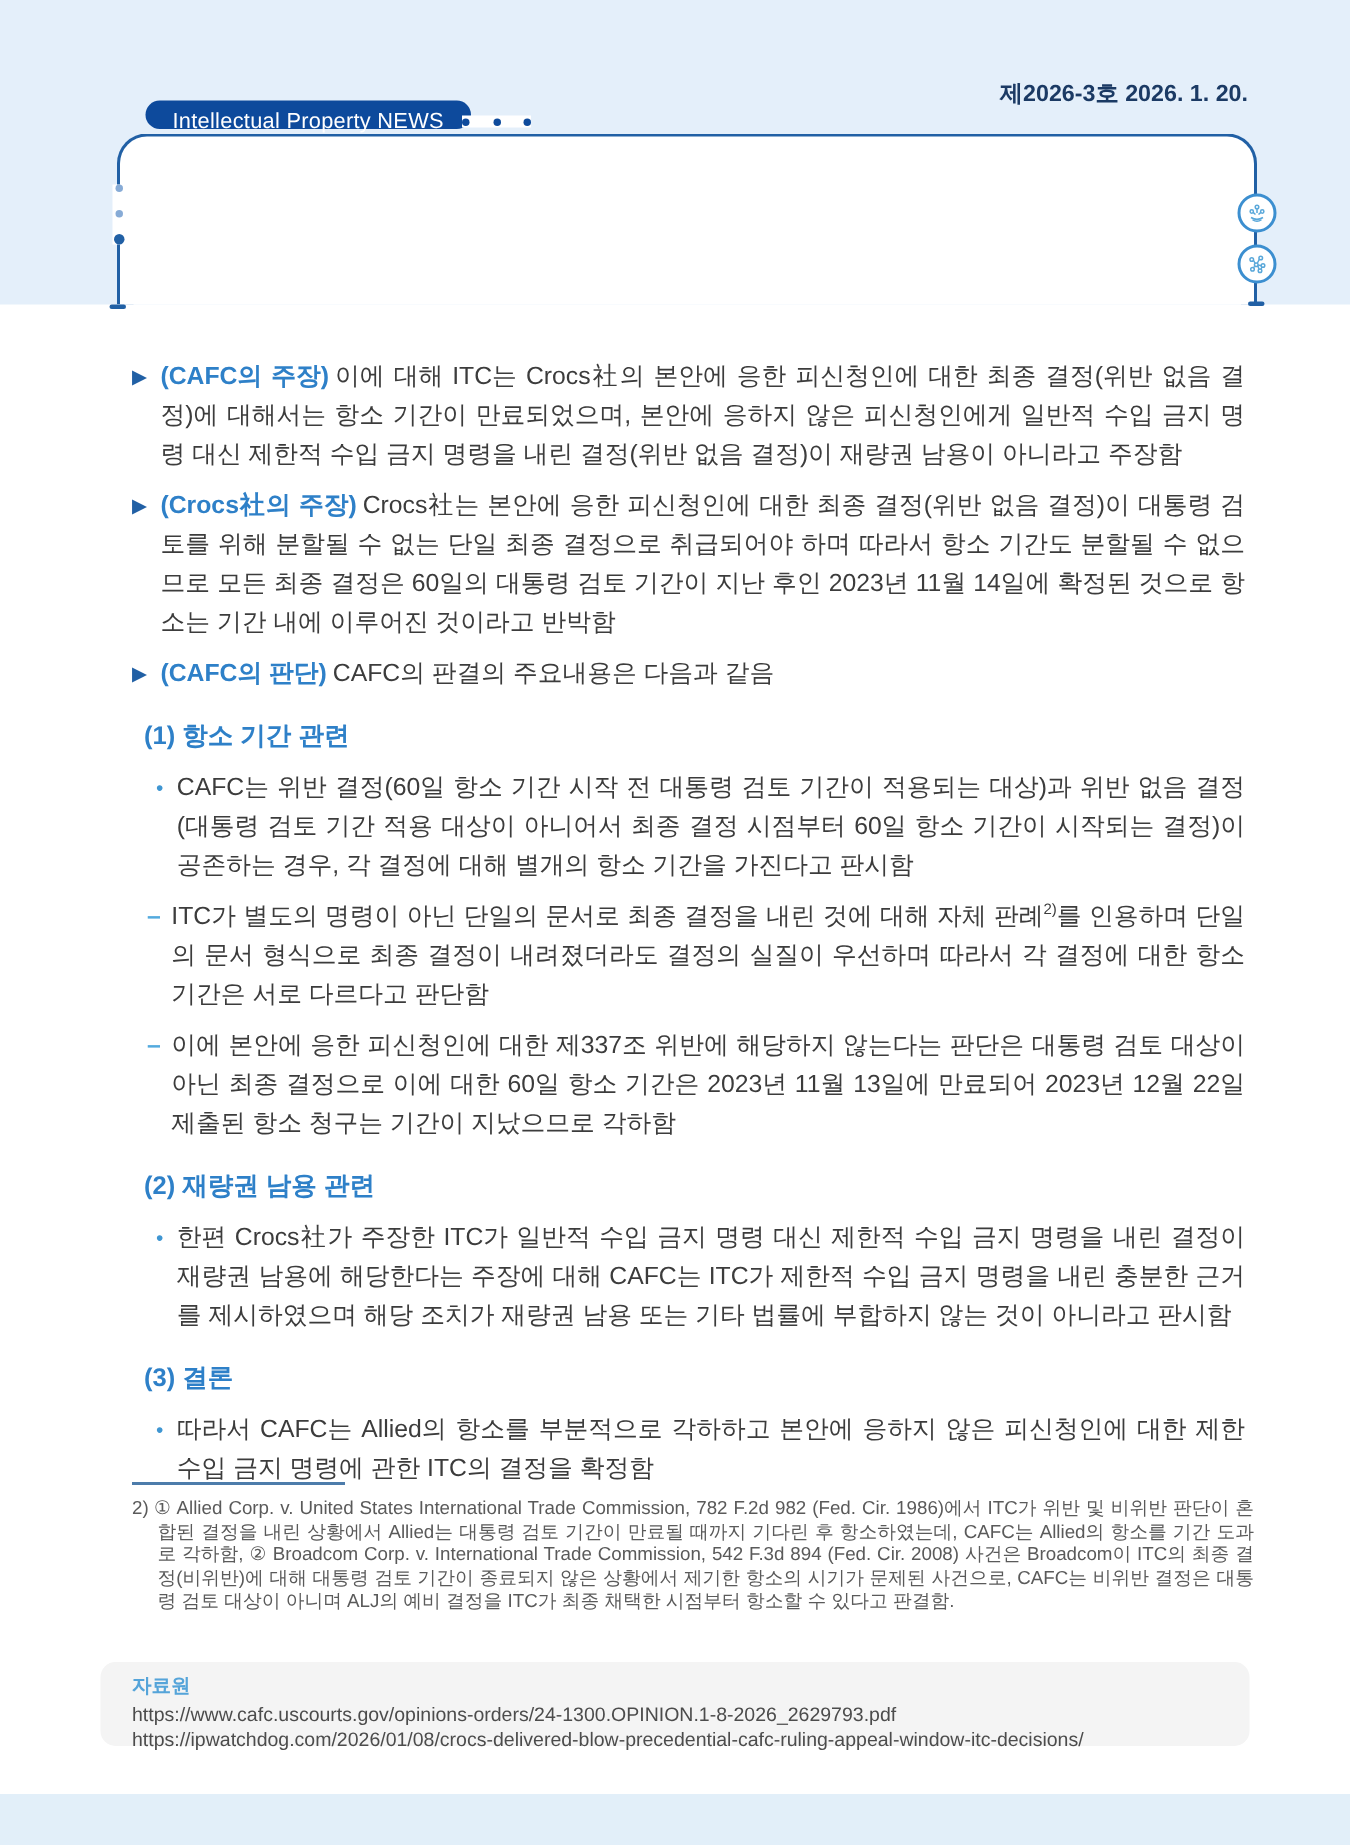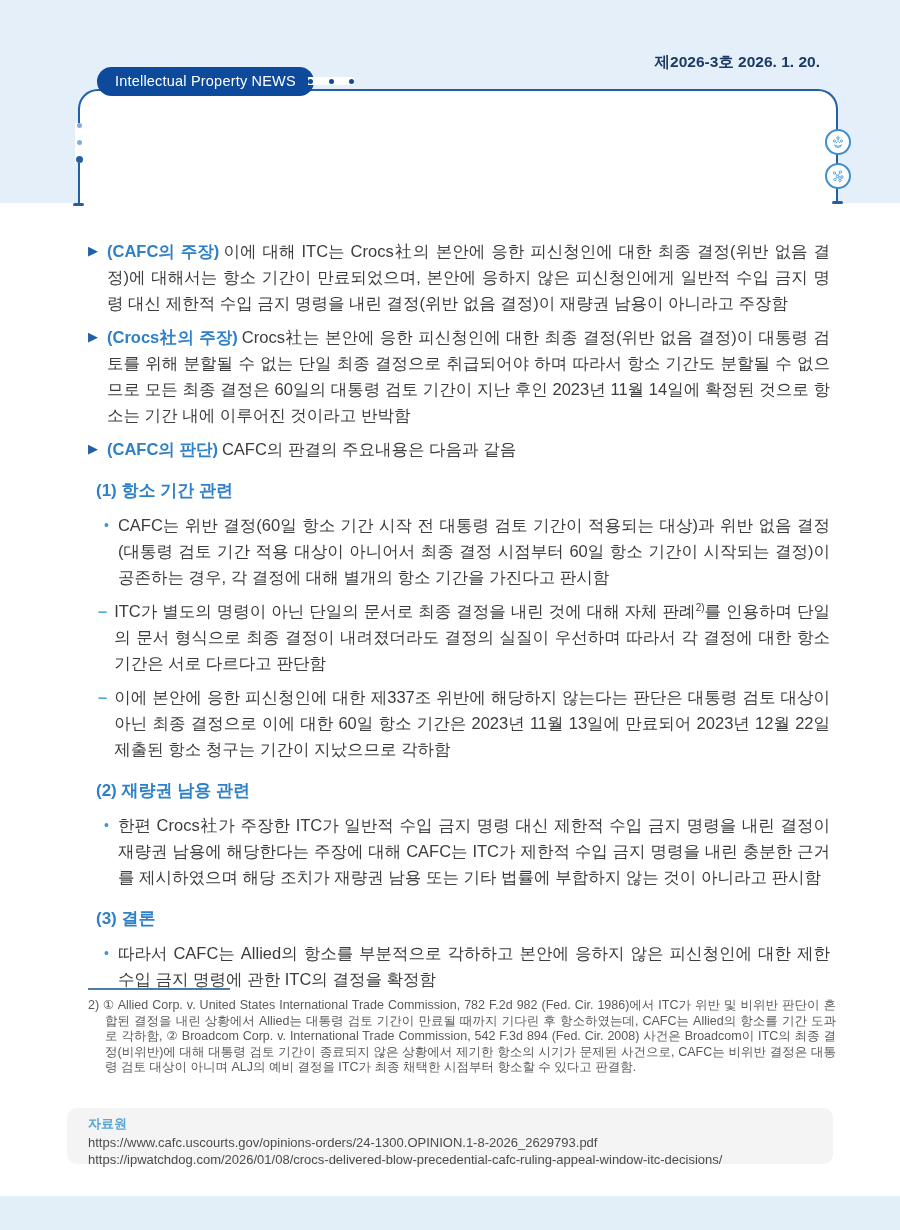--- a/index.html
+++ b/index.html
@@ -16,21 +16,21 @@
   .frame {
     position:absolute; left:78px; top:89px; width:760px; height:114px;
     background:#ffffff; border:2.5px solid #2160a5; border-bottom:none;
     border-radius:20px 20px 0 0;
   }
   .cap { position:absolute; width:11px; height:3px; background:#2160a5; border-radius:2px; }
   .cap-left { left:-7px; top:112px; }
   .cap-right { right:-7px; top:110px; }
 
   .badge {
-    position:absolute; left:17px; top:-24px; height:29px; line-height:29px;
+    position:absolute; left:17px; top:-24px; height:19px; line-height:29px;
     background:#0d4a9c; color:#ffffff; border-radius:15px;
     padding:0 18px; font-size:14.5px; letter-spacing:.2px; white-space:nowrap;
   }
   .top-dotgap {
     position:absolute; left:228px; top:-14px; width:46px; height:8px;
     background:#ffffff; display:flex; align-items:center; justify-content:space-between;
   }
   .top-dotgap i { width:5px; height:5px; border-radius:50%; background:#0d4a9c; }
   .left-dotgap {
     position:absolute; left:-5px; top:32px; width:8px; height:40px;
@@ -41,21 +41,21 @@
 
   .ring {
     position:absolute; right:-14.5px; width:26px; height:26px; background:#ffffff;
     border:2px solid #3c8fd0; border-radius:50%;
     display:flex; align-items:center; justify-content:center;
   }
   .ring-1 { top:38px; }
   .ring-2 { top:72px; }
 
   .issue {
-    position:absolute; right:80px; top:52px;
+    position:absolute; right:68px; top:52px;
     font-size:15.5px; font-weight:bold; color:#1b3a64; white-space:nowrap;
   }
 
   
   .content {
     position:absolute; left:88px; top:238px; width:742px;
     font-size:16.5px; line-height:26px; text-align:justify;
   }
   .arrow-item { display:flex; gap:9px; margin-bottom:8px; }
   .arrow-glyph { color:#2160a5; font-size:13px; line-height:26px; flex:0 0 auto; }

